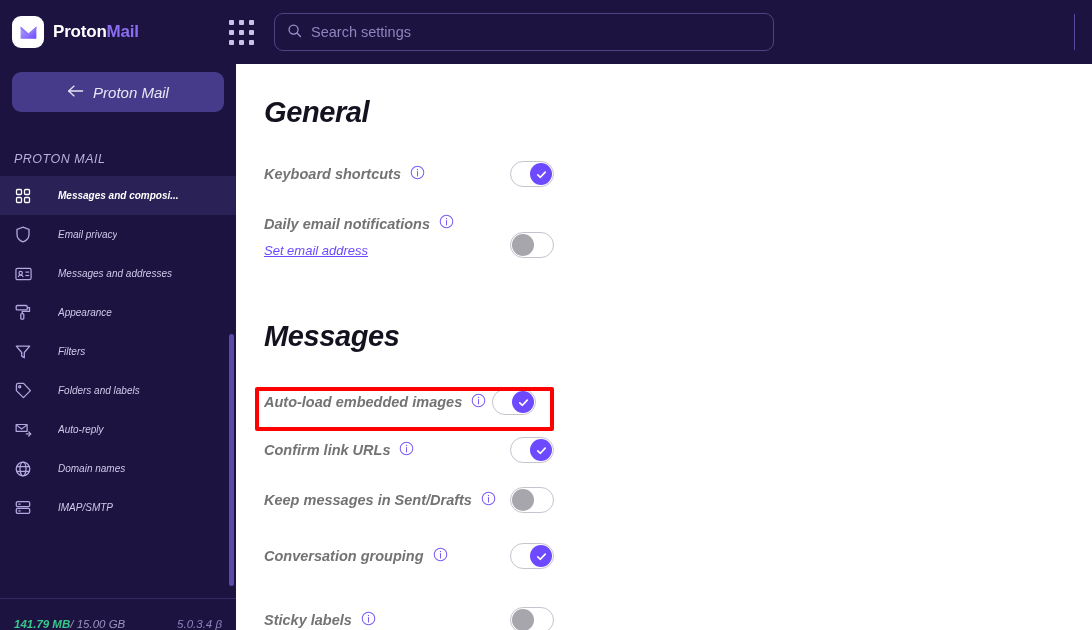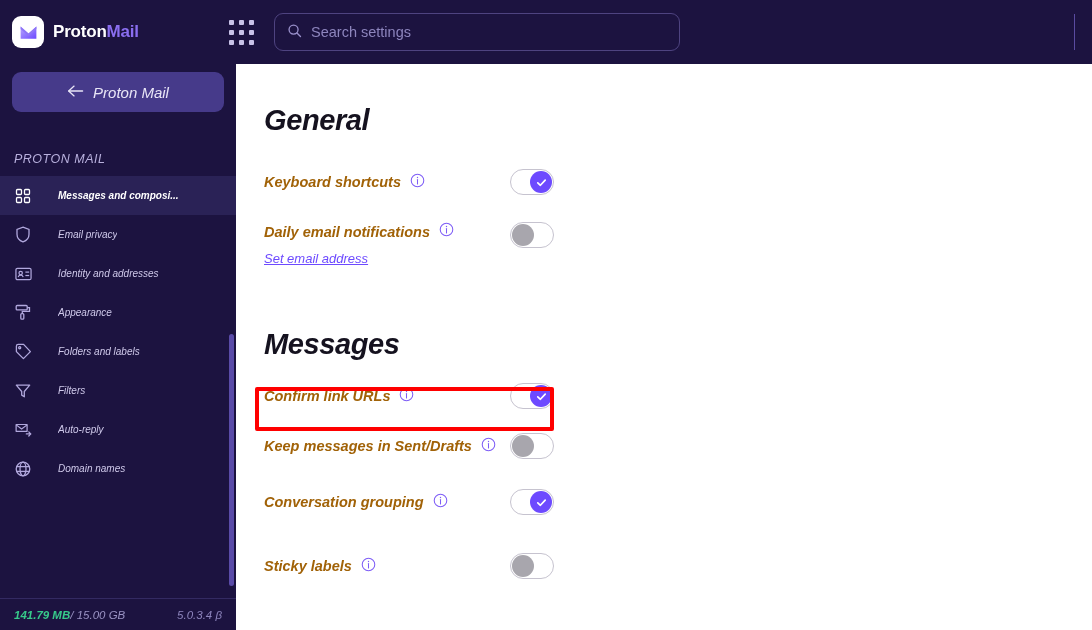--- a/index.html
+++ b/index.html
@@ -55,21 +55,21 @@
     border-radius: 7px;
     cursor: pointer;
   }
   .apps-grid i {
     display: block; width: 5px; height: 5px;
     background: #c8c2e8; border-radius: 1px;
   }
 
   .search-wrap {
     margin-left: 16px;
-    width: 406px;
+    width: 500px;
     height: 38px;
     border: 1px solid #4e4380;
     border-radius: 9px;
     display: flex; align-items: center;
     padding: 0 12px;
     gap: 9px;
     background: transparent;
   }
   .search-wrap svg { flex: 0 0 auto; }
   .search-input {
@@ -147,54 +147,54 @@
     left: 229px; top: 270px;
     width: 5px; height: 252px;
     background: #5a4ba8;
     border-radius: 3px;
   }
 
   .sidebar-footer {
     margin-top: auto;
     border-top: 1px solid #332a62;
     height: 32px;
-    display: flex; align-items: center;
+    display: flex; align-items: flex-end;
     padding: 0 14px;
     font-size: 11.5px;
   }
   .storage-used { color: #37c98a; font-weight: bold; }
   .storage-total { color: #9a93c4; }
   .version { margin-left: auto; color: #8d85bd; }
 
   
   .main {
     flex: 1;
     background: #ffffff;
     overflow: hidden;
-    padding: 40px 0 0 28px;
+    padding: 32px 0 0 28px;
     position: relative;
   }
   .section-title {
     font-size: 29px;
     font-weight: bold;
     color: #15121f;
     letter-spacing: -0.4px;
   }
   .setting-row {
     display: flex;
     align-items: center;
     margin-top: 20px;
     width: 290px;
   }
   .setting-left { display: flex; align-items: center; gap: 8px; flex-direction: column; align-items: flex-start; }
   .setting-label-line { display: flex; align-items: center; gap: 9px; }
   .setting-label {
     font-size: 14.5px;
     font-weight: bold;
-    color: #a16207;
+    color: #737373;
     white-space: nowrap;
   }
   .sub-link {
     font-size: 13px;
     color: #6d4aff;
     text-decoration: underline;
     cursor: pointer;
     margin-top: 2px;
   }
   .info-icon { flex: 0 0 15px; cursor: pointer; }
@@ -325,51 +325,51 @@
         <li class="nav-item">
           <span class="ico">
             <svg width="17" height="14" viewBox="0 0 18 14" fill="none" stroke="#b1a8dd" stroke-width="1.3">
               <rect x="1" y="1" width="16" height="12" rx="1.6"></rect>
               <circle cx="6" cy="6" r="1.8"></circle>
                 <path d="M3.3 10.3c.5-1.3 1.5-2 2.7-2s2.2.7 2.7 2"></path>
               <line x1="11" y1="5" x2="15" y2="5"></line>
                 <line x1="11" y1="8.6" x2="15" y2="8.6"></line>
             </svg>
           </span>
-          <span class="nav-label">Identity and addresses</span>
+          <span class="nav-label">Messages and addresses</span>
         </li>
 
         <li class="nav-item">
           <span class="ico">
             <svg width="16" height="17" viewBox="0 0 16 17" fill="none" stroke="#b1a8dd" stroke-width="1.3">
               <rect x="1.2" y="1.5" width="11" height="4.4" rx="1"></rect>
               <path d="M12.2 3.7h2.3v3.6H7.3v2.2"></path>
               <rect x="5.8" y="9.6" width="3" height="5.6" rx="1"></rect>
             </svg>
           </span>
           <span class="nav-label">Appearance</span>
         </li>
 
         <li class="nav-item">
           <span class="ico">
+            <svg width="16" height="16" viewBox="0 0 16 16" fill="none" stroke="#b1a8dd" stroke-width="1.3" stroke-linejoin="round">
+              <path d="M1.3 2.2h13.4L9.3 8.5v5.3l-2.6-1.7V8.5z"></path>
+            </svg>
+          </span>
+          <span class="nav-label">Filters</span>
+        </li>
+
+        <li class="nav-item">
+          <span class="ico">
             <svg width="17" height="17" viewBox="0 0 17 17" fill="none" stroke="#b1a8dd" stroke-width="1.3" stroke-linejoin="round">
               <path d="M8.6 1.4H3.2A1.8 1.8 0 0 0 1.4 3.2v5.4l7 7 7-7z"></path>
               <circle cx="4.7" cy="4.7" r="1.05"></circle>
             </svg>
           </span>
           <span class="nav-label">Folders and labels</span>
-        </li>
-
-        <li class="nav-item">
-          <span class="ico">
-            <svg width="16" height="16" viewBox="0 0 16 16" fill="none" stroke="#b1a8dd" stroke-width="1.3" stroke-linejoin="round">
-              <path d="M1.3 2.2h13.4L9.3 8.5v5.3l-2.6-1.7V8.5z"></path>
-            </svg>
-          </span>
-          <span class="nav-label">Filters</span>
         </li>
 
         <li class="nav-item">
           <span class="ico">
             <svg width="17" height="15" viewBox="0 0 18 15" fill="none" stroke="#b1a8dd" stroke-width="1.3" stroke-linejoin="round">
               <path d="M1.2 2.2h11.6v7.2H1.2z"></path>
                 <polyline points="1.2,2.6 7,7 12.8,2.6"></polyline>
               <polyline points="12,12.2 16.6,12.2 14.6,10" stroke-linecap="round"></polyline>
               <polyline points="16.6,12.2 14.6,14.4" stroke-linecap="round"></polyline>
             </svg>
@@ -383,20 +383,31 @@
               <circle cx="8" cy="8" r="6.8"></circle>
                 <ellipse cx="8" cy="8" rx="3" ry="6.8"></ellipse>
               <line x1="1.3" y1="5.6" x2="14.7" y2="5.6"></line>
                 <line x1="1.3" y1="10.4" x2="14.7" y2="10.4"></line>
             </svg>
           </span>
           <span class="nav-label">Domain names</span>
         </li>
 
 
+        <li class="nav-item">
+          <span class="ico">
+            <svg width="16" height="15" viewBox="0 0 16 15" fill="none" stroke="#b1a8dd" stroke-width="1.3">
+              <rect x="1.3" y="1.6" width="13.4" height="5" rx="1.4"></rect>
+              <rect x="1.3" y="8.4" width="13.4" height="5" rx="1.4"></rect>
+              <line x1="3.8" y1="4.1" x2="5.2" y2="4.1" stroke-linecap="round"></line>
+              <line x1="3.8" y1="10.9" x2="5.2" y2="10.9" stroke-linecap="round"></line>
+            </svg>
+          </span>
+          <span class="nav-label">IMAP/SMTP</span>
+        </li>
       </ul>
 
       <div class="sb-scroll"></div>
 
       <div class="sidebar-footer">
         <span class="storage-used">141.79 MB</span>
         <span class="storage-total" style="margin-left:0">/ 15.00 GB</span>
         <span class="version">5.0.3.4 β</span>
       </div>
     </div>
@@ -422,21 +433,21 @@
           <span class="toggle on">
             <span class="knob">
               <svg width="13" height="13" viewBox="0 0 14 14" fill="none" stroke="#ffffff" stroke-width="1.8" stroke-linecap="round" stroke-linejoin="round">
                 <polyline points="3,7.4 5.8,10 11,4.4"></polyline>
               </svg>
             </span>
           </span>
         </div>
       </div>
 
-      <div class="setting-row" style="margin-top:27px; align-items:flex-start;">
+      <div class="setting-row" style="margin-top:27px; align-items:flex-end;">
         <div class="setting-left">
           <div class="setting-label-line">
             <span class="setting-label">Daily email notifications</span>
             <span class="info-icon">
               <svg width="15" height="15" viewBox="0 0 16 16" fill="none" stroke="#7d5cf6" stroke-width="1.1">
                 <circle cx="8" cy="8" r="6.7"></circle>
                   <circle cx="8" cy="4.8" r="0.75" fill="#7d5cf6" stroke="none"></circle>
                 <line x1="8" y1="7" x2="8" y2="11.6" stroke-linecap="round"></line>
               </svg>
             </span>
@@ -446,20 +457,43 @@
         <div class="toggle-holder">
           <span class="toggle">
             <span class="knob"></span>
           </span>
         </div>
       </div>
 
       <div class="gap-sections"></div>
       <div class="section-title">Messages</div>
 
+      <div class="setting-row" style="margin-top:36px">
+        <div class="setting-left">
+          <div class="setting-label-line">
+            <span class="setting-label">Auto-load embedded images</span>
+            <span class="info-icon">
+              <svg width="15" height="15" viewBox="0 0 16 16" fill="none" stroke="#7d5cf6" stroke-width="1.1">
+                <circle cx="8" cy="8" r="6.7"></circle>
+                  <circle cx="8" cy="4.8" r="0.75" fill="#7d5cf6" stroke="none"></circle>
+                <line x1="8" y1="7" x2="8" y2="11.6" stroke-linecap="round"></line>
+              </svg>
+            </span>
+          </div>
+        </div>
+        <div class="toggle-holder" style="margin-right:18px">
+          <span class="toggle on">
+            <span class="knob">
+              <svg width="13" height="13" viewBox="0 0 14 14" fill="none" stroke="#ffffff" stroke-width="1.8" stroke-linecap="round" stroke-linejoin="round">
+                <polyline points="3,7.4 5.8,10 11,4.4"></polyline>
+              </svg>
+            </span>
+          </span>
+        </div>
+      </div>
 
       <div class="setting-row" style="margin-top:22px">
         <div class="setting-left">
           <div class="setting-label-line">
             <span class="setting-label">Confirm link URLs</span>
             <span class="info-icon">
               <svg width="15" height="15" viewBox="0 0 16 16" fill="none" stroke="#7d5cf6" stroke-width="1.1">
                 <circle cx="8" cy="8" r="6.7"></circle>
                   <circle cx="8" cy="4.8" r="0.75" fill="#7d5cf6" stroke="none"></circle>
                 <line x1="8" y1="7" x2="8" y2="11.6" stroke-linecap="round"></line>

